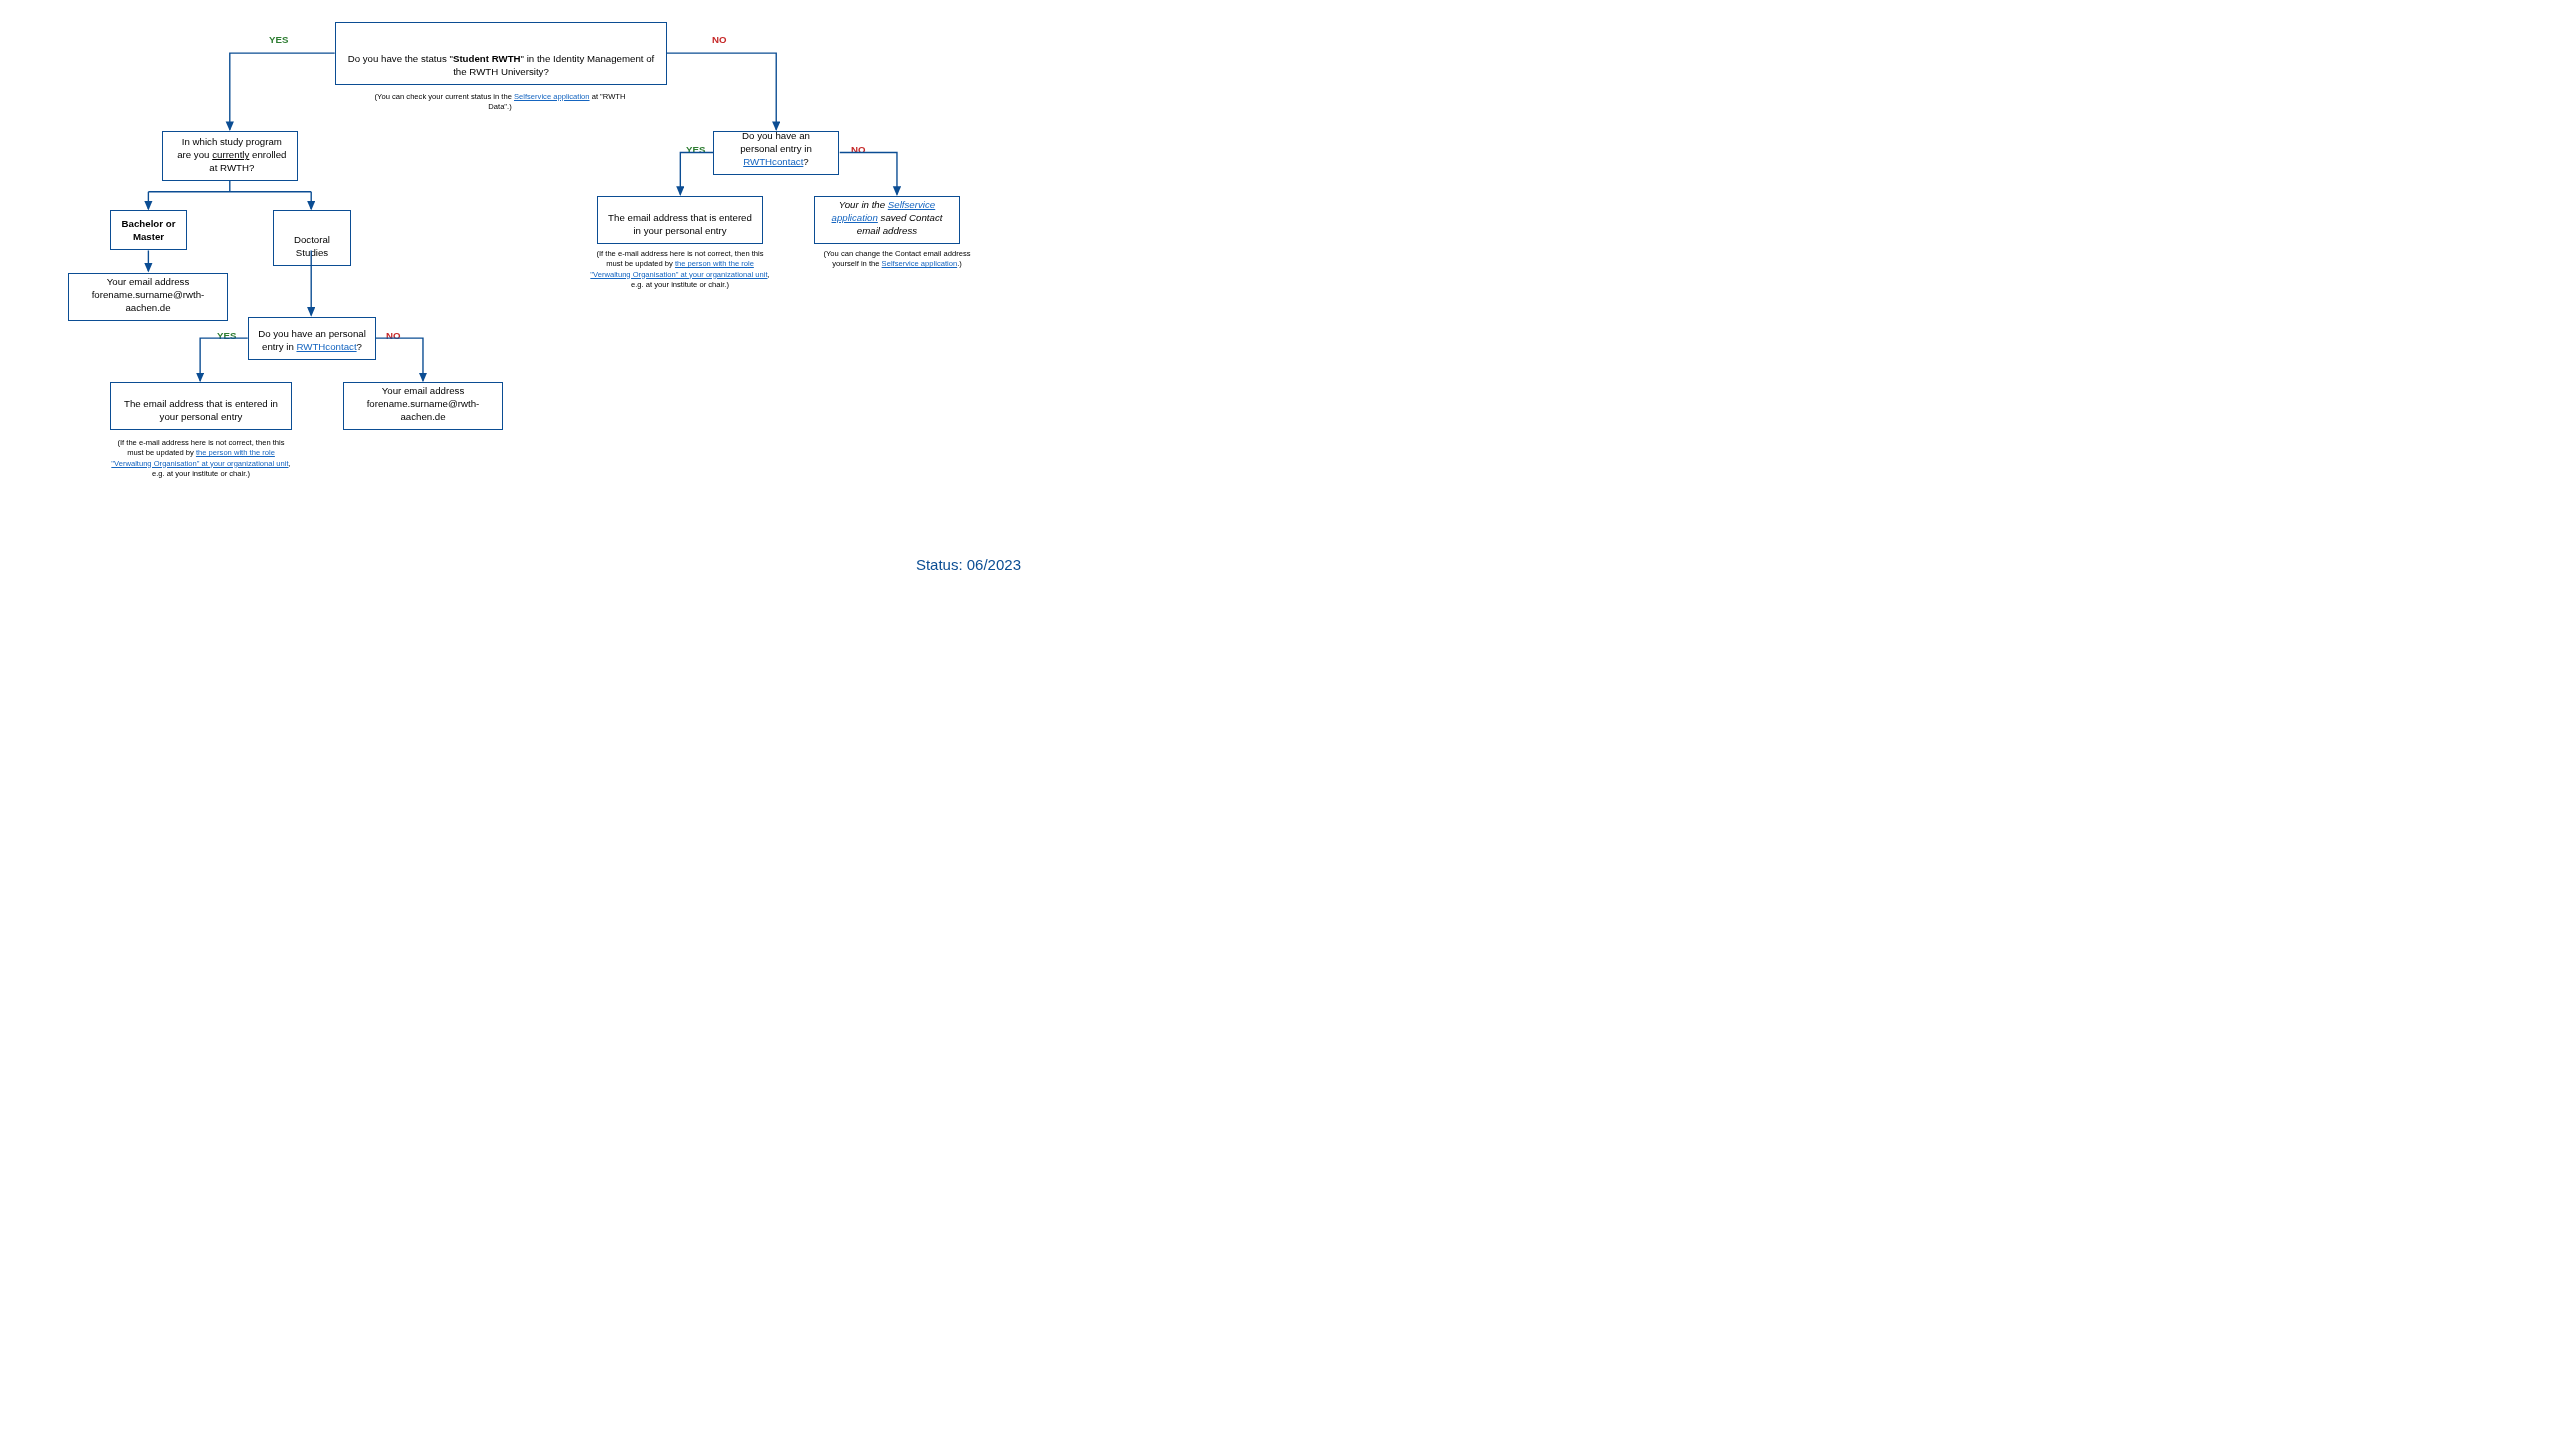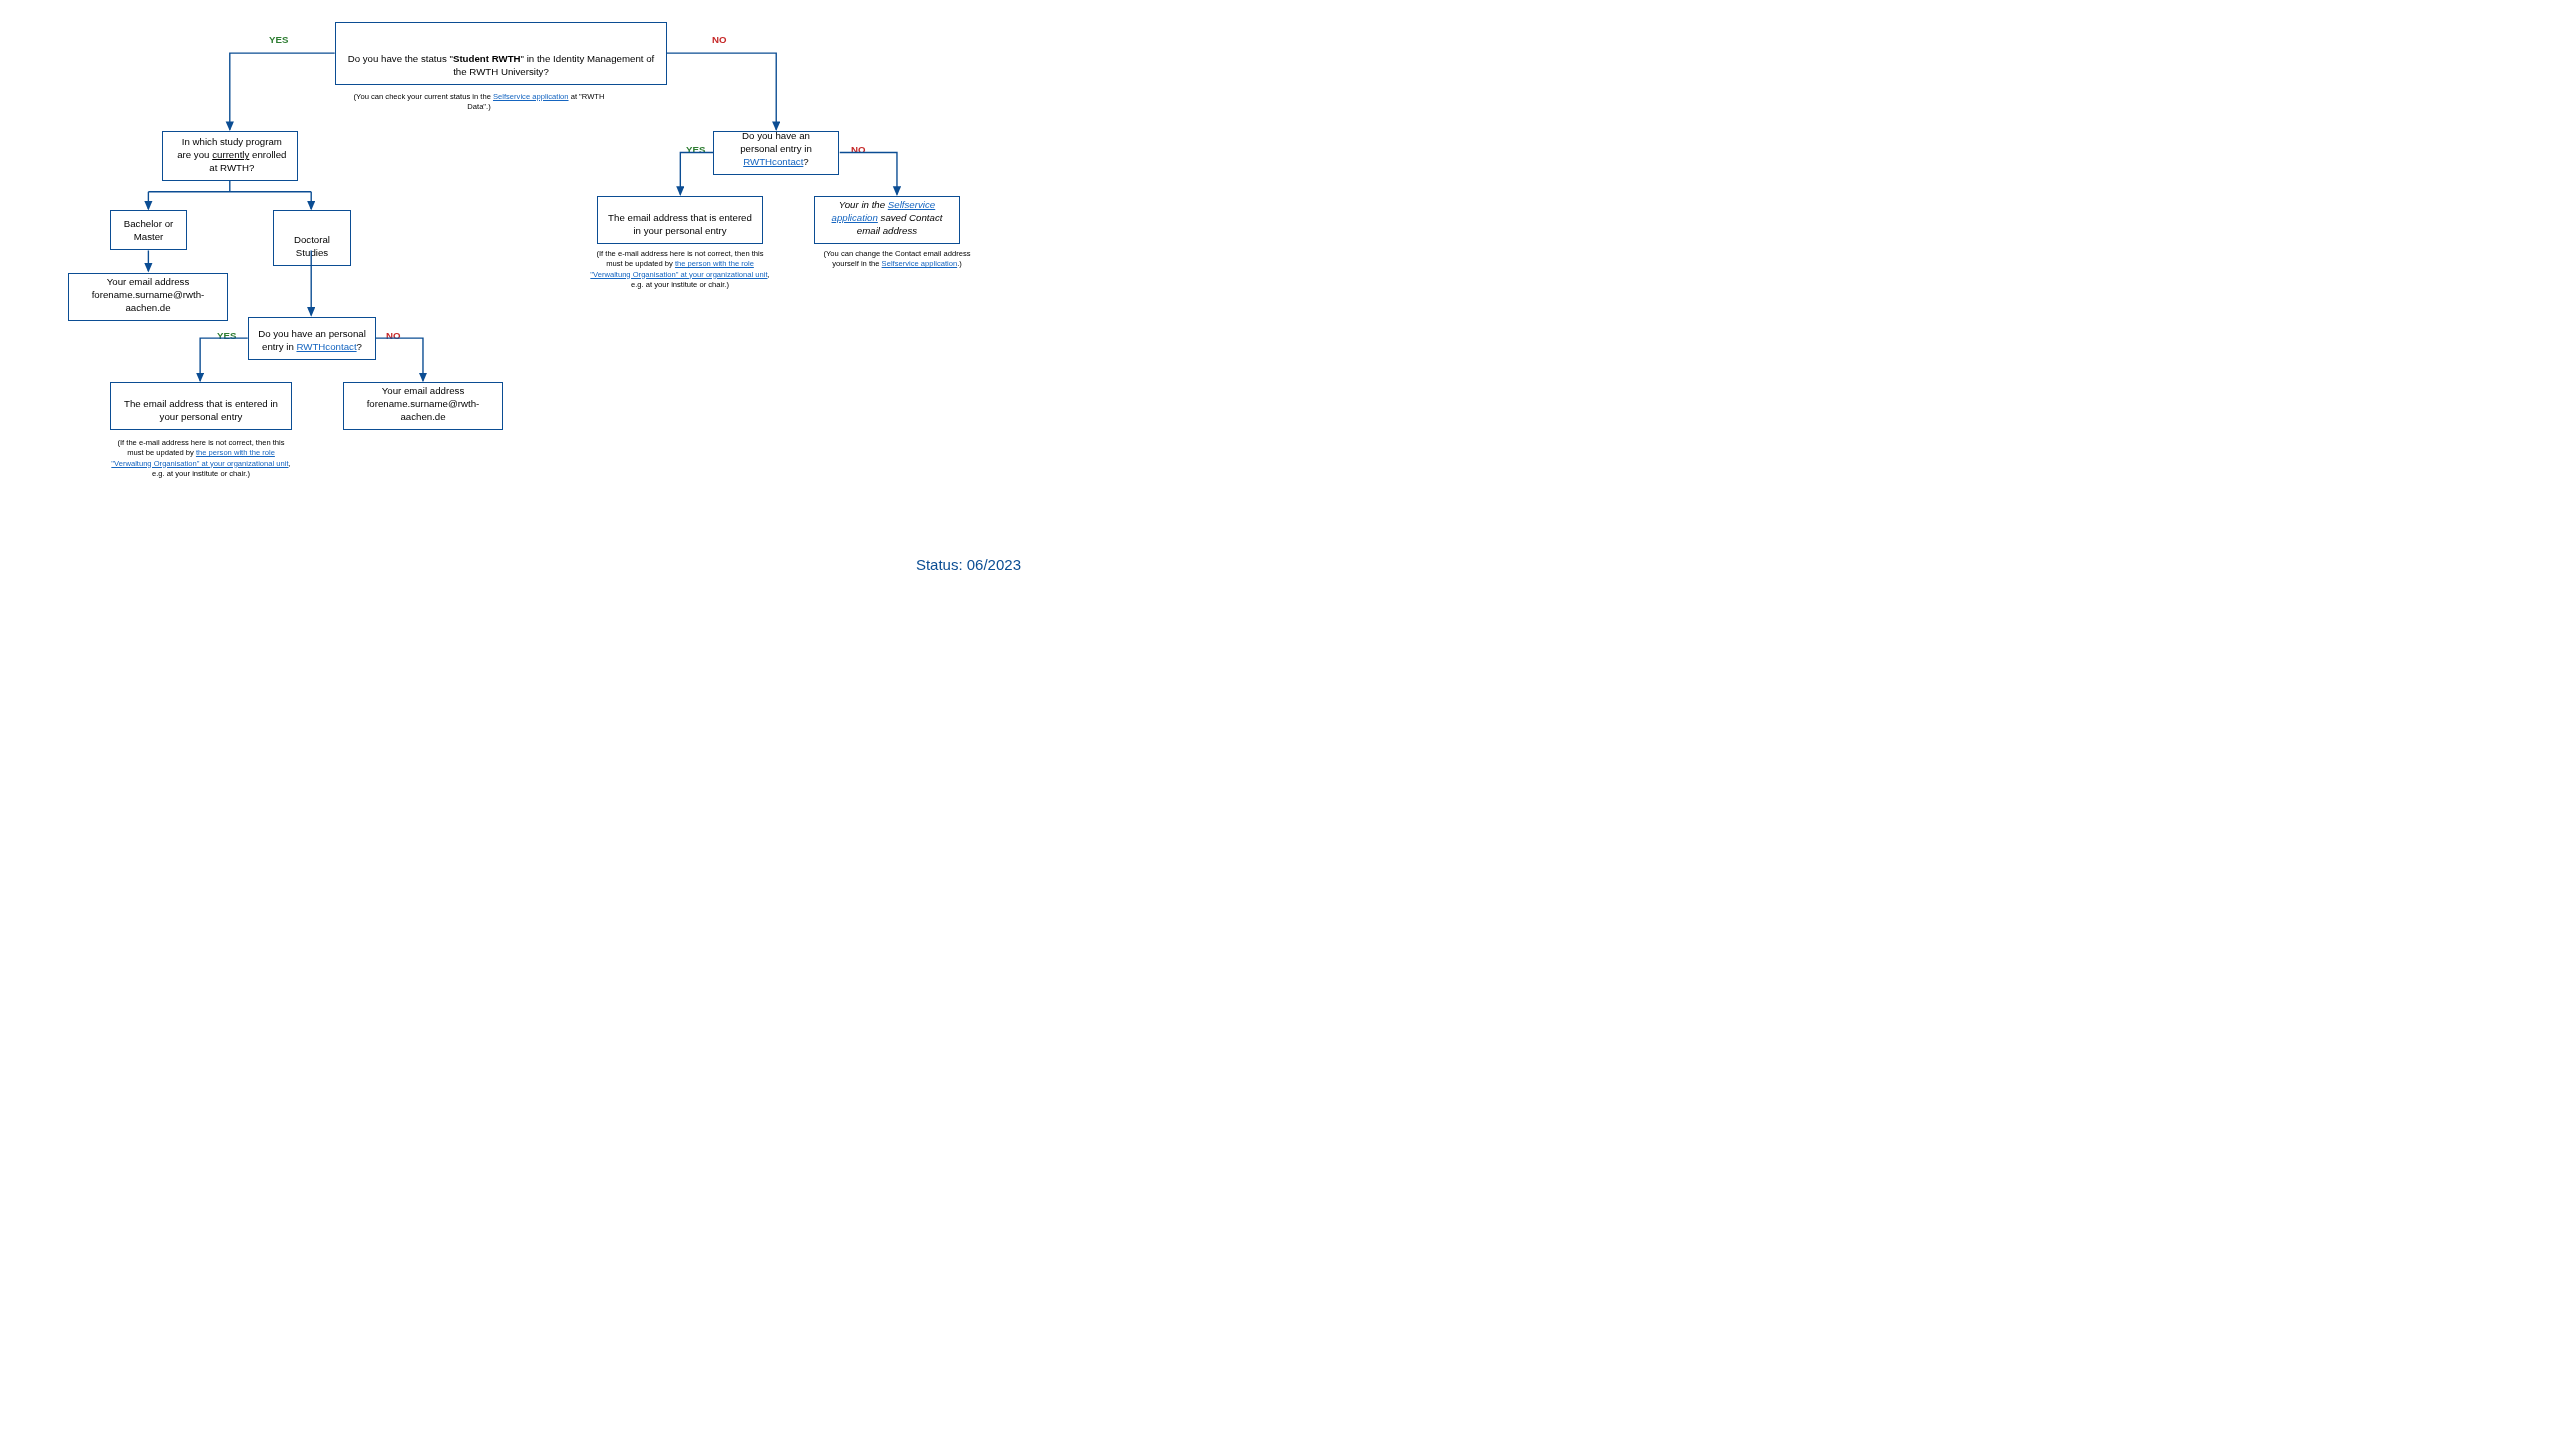--- a/index.html
+++ b/index.html
@@ -15,36 +15,36 @@
     svg.cnx { position:absolute; overflow:visible; }
   </style>
 </head>
 <body>
 
 <div class="box" style="left:335px; top:22px; width:332px; height:63px;">
   <span>
     <span>Do you have the status "</span><b>Student RWTH</b><span>" in the Identity Management of the RWTH University?</span>
   </span>
 </div>
-<div class="note" style="left:348px; top:92px; width:262px;">
+<div class="note" style="left:369px; top:92px; width:262px;">
   <span>(You can check your current status in the </span><a class="link">Selfservice application</a><span> at "RWTH Data".)</span>
 </div>
 
 <div class="lbl yes" style="left:269px; top:34px;">YES</div>
 <div class="lbl no" style="left:712px; top:34px;">NO</div>
 
 <div class="box" style="left:162px; top:131px; width:136px; height:50px;padding-left:12px;">
   <span>
     <span>In which study program</span><br>
     <span>are you </span><u>currently</u><span> enrolled</span><br>
     <span>at RWTH?</span>
   </span>
 </div>
 
-<div class="box" style="left:110px; top:210px; width:77px; height:40px;">
+<div class="box" style="left:110px; top:210px; width:77px; height:40px;font-weight:bold;">
   <span>Bachelor or Master</span>
 </div>
 
 <div class="box" style="left:273px; top:210px; width:78px; height:56px;">
   <span>Doctoral Studies</span>
 </div>
 
 <div class="box" style="left:68px; top:273px; width:160px; height:48px;">
   <span>
     <span>Your email address</span><br>

